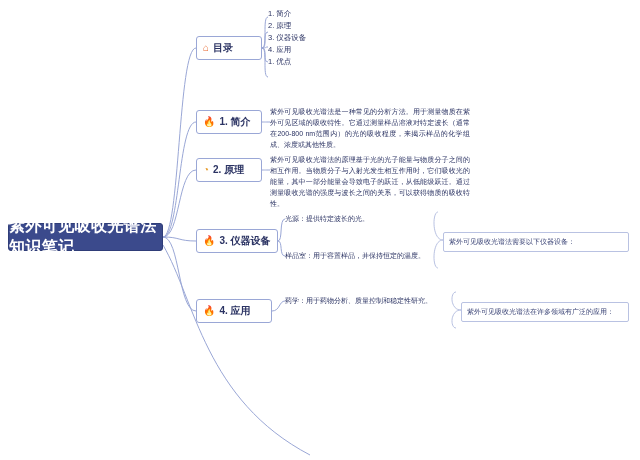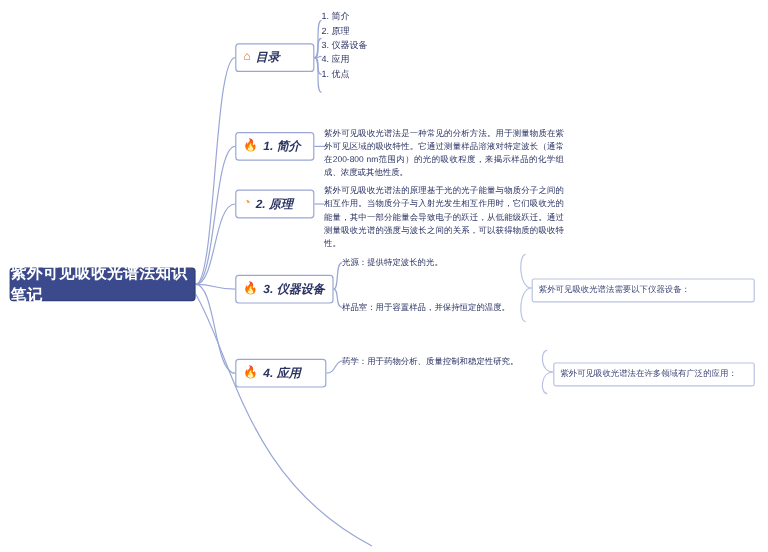--- a/index.html
+++ b/index.html
@@ -27,21 +27,21 @@
   .root-node {
     position: absolute;
     left: 8px;
     top: 223px;
     width: 155px;
     height: 28px;
     background: #3b4a8c;
     border: 1px solid #2f3d78;
     border-radius: 3px;
     color: #ffffff;
-    font-size: 13px;
+    font-size: 16px;
     font-weight: bold;
     letter-spacing: 0.4px;
     display: flex;
     align-items: center;
     justify-content: center;
     box-sizing: border-box;
   }
   
   .branch {
     position: absolute;
@@ -55,21 +55,21 @@
     box-sizing: border-box;
     color: #2b3363;
     font-size: 10px;
     font-weight: bold;
   }
   .branch .bicon {
     font-size: 10px;
     margin-right: 4px;
     line-height: 1;
   }
-  .branch .blabel { white-space: nowrap; font-style: italic; }
+  .branch .blabel { white-space: nowrap; }
 
   #b-toc      { left: 196px; top: 36px;  width: 66px; }
   #b-intro    { left: 196px; top: 110px; width: 66px; }
   #b-theory   { left: 196px; top: 158px; width: 66px; }
   #b-device   { left: 196px; top: 229px; width: 82px; }
   #b-apply    { left: 196px; top: 299px; width: 76px; }
 
   
   .leaf-list {
     position: absolute;

